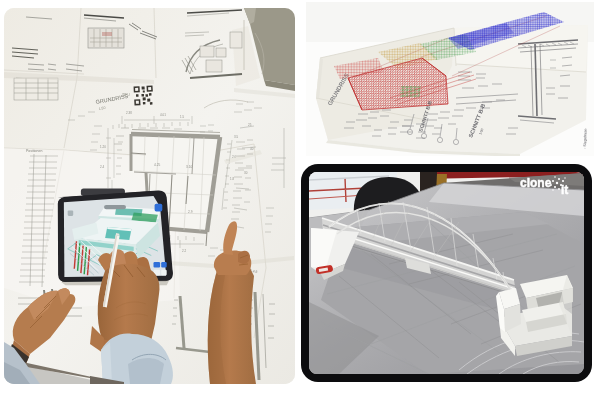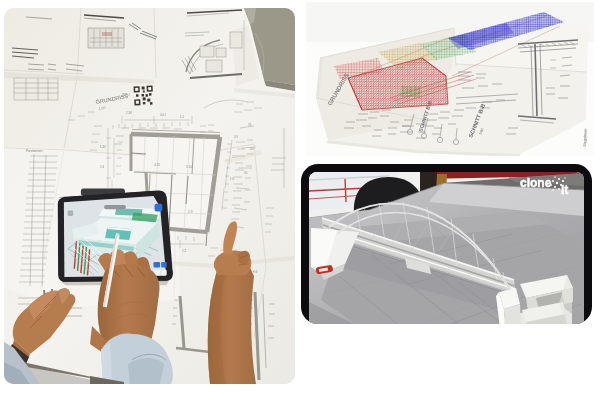--- a/index.html
+++ b/index.html
@@ -424,21 +424,21 @@
 
       <g stroke="#c03030" stroke-width="0.5" fill="none" opacity="0.8">
         <path d="M84,96 L164,70 M88,99 L168,73 M92,102 L170,77"></path>
       </g>
       <text x="116" y="130" font-size="5" transform="rotate(-72 116 130)" font-weight="bold" fill="#5a5a60" opacity="0.85" font-family="Liberation Sans, sans-serif">SCHNITT B-B</text>
       <path d="M22,138 L112,148 L214,152 L214,155 L110,151 L20,141 Z" fill="#e4e2da" opacity="0.8"></path>
       <path d="M10,96 L14,56 L17,57 L13,97 Z" fill="#e4e2da" opacity="0.7"></path>
     </svg>
   </div>
 
-  <div class="ph" style="left:301px;top:164px;width:291px;height:160px;border-radius:17px;background:#0c0c0e;">
+  <div class="ph" style="left:301px;top:164px;width:291px;height:218px;border-radius:17px;background:#0c0c0e;">
     <div style="position:absolute;left:8px;top:8px;width:275px;height:202px;border-radius:8px;overflow:hidden;background:#b0b0b3;">
       <svg width="275" height="202" viewBox="0 0 275 202">
         <defs>
           <linearGradient id="desk" x1="0" y1="0" x2="0.9" y2="1">
             <stop offset="0" stop-color="#ccccce"></stop>
             <stop offset="0.5" stop-color="#adadb0"></stop>
             <stop offset="1" stop-color="#96969a"></stop>
           </linearGradient>
           <linearGradient id="deskdark" x1="0" y1="0" x2="1" y2="0">
             <stop offset="0" stop-color="#88888b"></stop>

